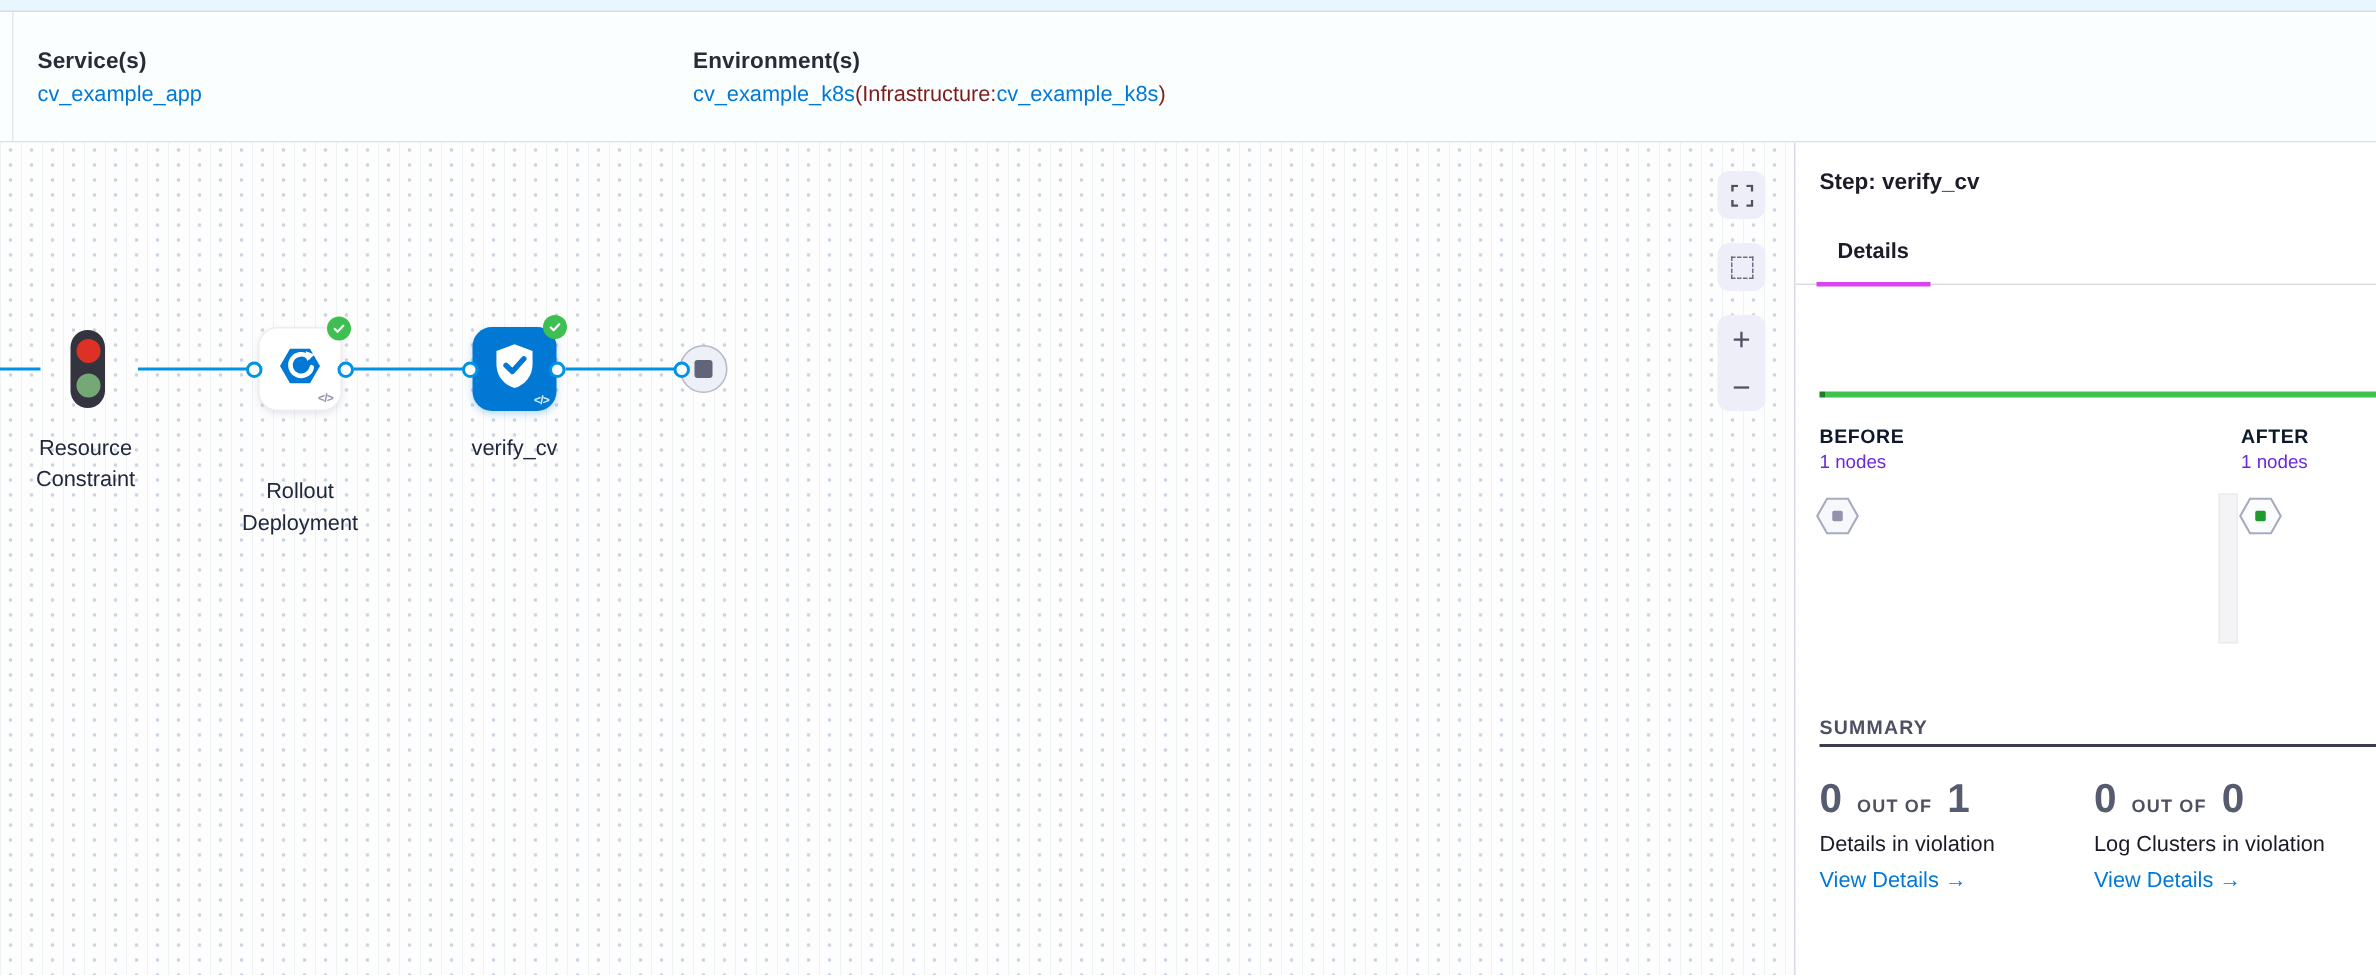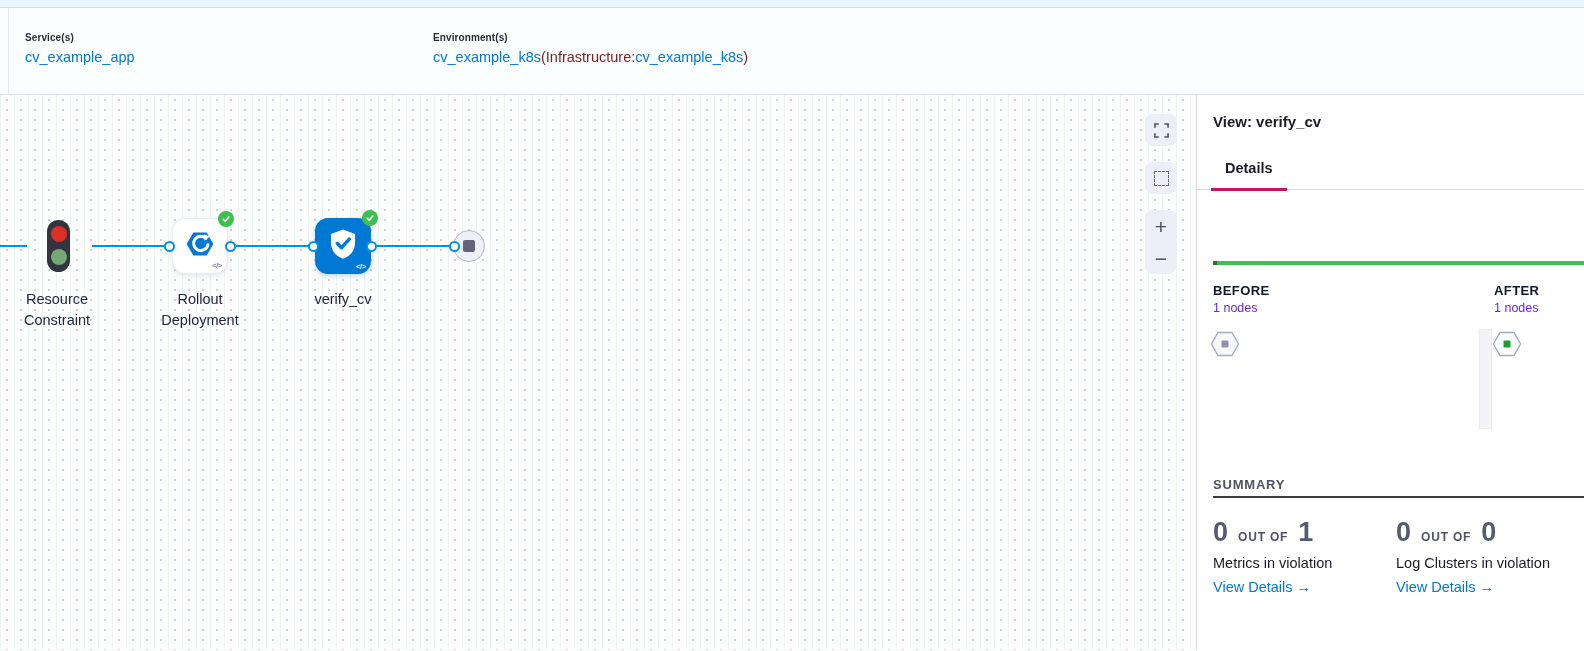--- a/index.html
+++ b/index.html
@@ -5,22 +5,22 @@
   * { margin:0; padding:0; box-sizing:border-box; }
   html,body { width:1584px; height:651px; overflow:hidden; background:#fff;
     font-family:"Liberation Sans", sans-serif; color:#22222a; }
 
   
   .top-strip { height:8px; background:#e9f6fd; border-bottom:1px solid #d8dbe3; }
   .header { position:relative; height:86px; background:#fbfeff; }
   .header-left-edge { position:absolute; left:8px; top:0; bottom:0; width:1px; background:#e4e7ee; }
   .hcol { position:absolute; top:24px; }
   .hcol.c1 { left:25px; }
-  .hcol.c2 { left:433px; }
-  .hlabel { font-size:10px; font-weight:600; color:#2b2b38; letter-spacing:.1px; }
+  .hcol.c2 { left:462px; }
+  .hlabel { font-size:15px; font-weight:600; color:#2b2b38; letter-spacing:.1px; }
   .hvalue { margin-top:6px; font-size:14.5px; }
   .link { color:#0278d5; cursor:pointer; }
   .plain { color:#7f1d1d; }
 
   
   .main { display:flex; height:556px; border-top:1px solid #dcdfe5; }
 
   
   .canvas { position:relative; flex:1 1 auto; background-color:#fdfdfe;
     background-image:
@@ -71,21 +71,21 @@
     font-size:21px; color:#4f5162; cursor:pointer; line-height:1; }
   .dash-square { width:15px; height:15px; border:1.6px dashed #6b6d85; }
 
   
   .panel { position:relative; width:388px; flex:0 0 388px; background:#fff;
     border-left:1px solid #d9dae1; }
   .panel-title { position:absolute; left:16px; top:18px; font-size:15px; font-weight:700; color:#1c1c28; }
   .tabrow { position:absolute; left:0; right:0; top:0; height:95px; border-bottom:1px solid #dcdde3; }
   .tab { position:absolute; left:14px; bottom:-2px; padding:0 14px 12px;
     font-size:14.5px; font-weight:700; color:#1c1c28;
-    border-bottom:3px solid #be185d; cursor:pointer;text-align:right; }
+    border-bottom:3px solid #d946ef; cursor:pointer;text-align:right; }
   .info { position:absolute; left:16px; top:112px; font-size:13.5px; color:#22283c; line-height:21px; }
   .progress { position:absolute; left:16px; right:0; top:166px; height:4px;
     background:linear-gradient(to right, #1b7d2c 0 4px, #3fc14f 4px); }
 
   .cmp-label { position:absolute; font-size:13px; font-weight:700; color:#0f172a; letter-spacing:.4px; }
   .cmp-count { position:absolute; font-size:12.5px; color:#6d28d9; }
   .hexwrap { position:absolute; cursor:pointer; }
   .cmp-scrollbar { position:absolute; left:282px; top:234px; width:13px; height:100px;
     background:#f4f4f6; border:1px solid #ebebee; }
 
@@ -152,21 +152,21 @@
           <polygon points="14.9,4.6 19.4,6.3 15.5,9.5" fill="#fff"></polygon>
         </svg>
       </span>
       <span class="code-glyph">&lt;/&gt;</span>
       <span class="badge">
         <svg width="10" height="10" viewBox="0 0 16 16">
             <path d="M3.5 8.5 L6.5 11.5 L12.5 5" stroke="#fff" stroke-width="2.4" fill="none" stroke-linecap="round" stroke-linejoin="round"></path>
           </svg>
       </span>
     </div>
-    <div class="node-label" style="left:140px;">
+    <div class="node-label" style="left:140px;margin-top:29px;">
       <div>Rollout</div>
       <div>Deployment</div>
     </div>
 
     <div class="stepnode blue" style="left:315px;">
       <span>
         <svg width="34" height="34" viewBox="0 0 24 24">
           <path d="M12 1.8 L20.5 4.9 V11 C20.5 16.7 17 20.7 12 22.4 C7 20.7 3.5 16.7 3.5 11 V4.9 Z" fill="#fff"></path>
           <path d="M8 11.7 L11 14.6 L16.4 8.6" stroke="#0278d5" stroke-width="2.5" fill="none" stroke-linecap="round" stroke-linejoin="round"></path>
         </svg>
@@ -194,21 +194,21 @@
     <div class="ctl one select">
       <span class="dash-square"></span>
     </div>
     <div class="ctl-group">
       <div class="zbtn">+</div>
       <div class="zbtn">−</div>
     </div>
   </div>
 
   <div class="panel">
-    <div class="panel-title">View: verify_cv</div>
+    <div class="panel-title">Step: verify_cv</div>
 
     <div class="tabrow">
       <div class="tab">Details</div>
     </div>
 
 
     <div class="progress"></div>
 
     <div class="cmp-label" style="left:16px;top:188px;">BEFORE</div>
     <div class="cmp-count" style="left:16px;top:206px;">1 nodes</div>
@@ -232,21 +232,21 @@
 
     <div class="sum-head">SUMMARY</div>
     <div class="sum-divider"></div>
 
     <div class="sum-col c1">
       <div class="nums">
         <span class="big">0</span>
         <span class="outof">OUT OF</span>
         <span class="big">1</span>
       </div>
-      <div class="caption">Metrics in violation</div>
+      <div class="caption">Details in violation</div>
       <div class="vd"><span>View Details</span><span class="arr">→</span></div>
     </div>
 
     <div class="sum-col c2">
       <div class="nums">
         <span class="big">0</span>
         <span class="outof">OUT OF</span>
         <span class="big">0</span>
       </div>
       <div class="caption">Log Clusters in violation</div>

